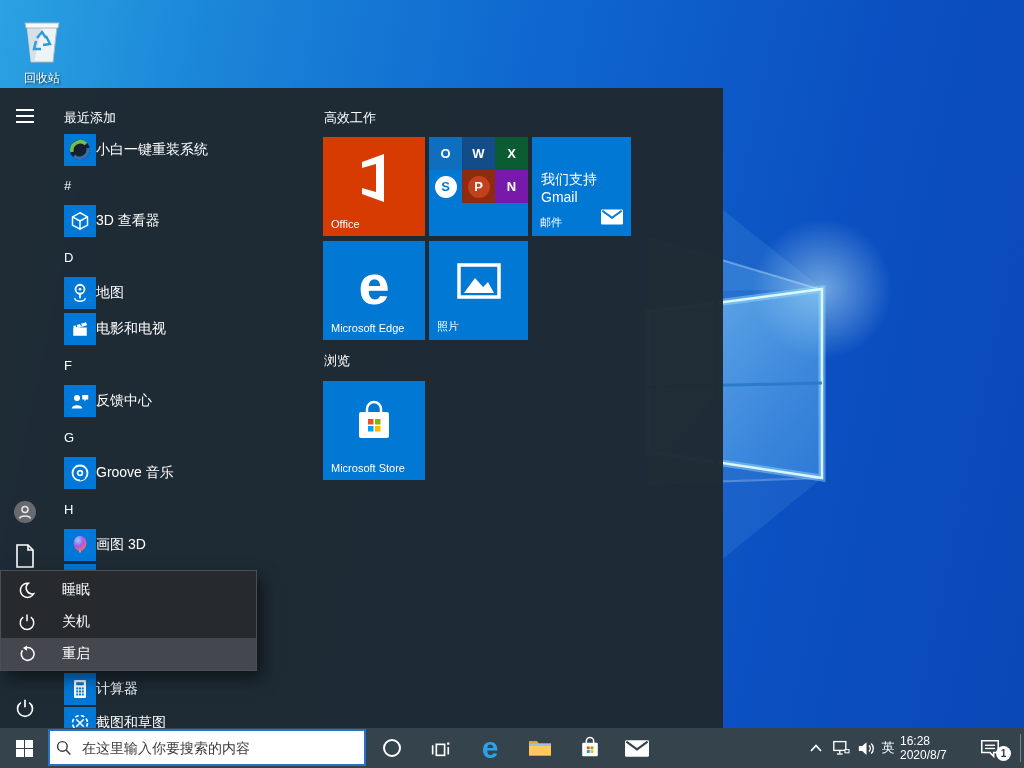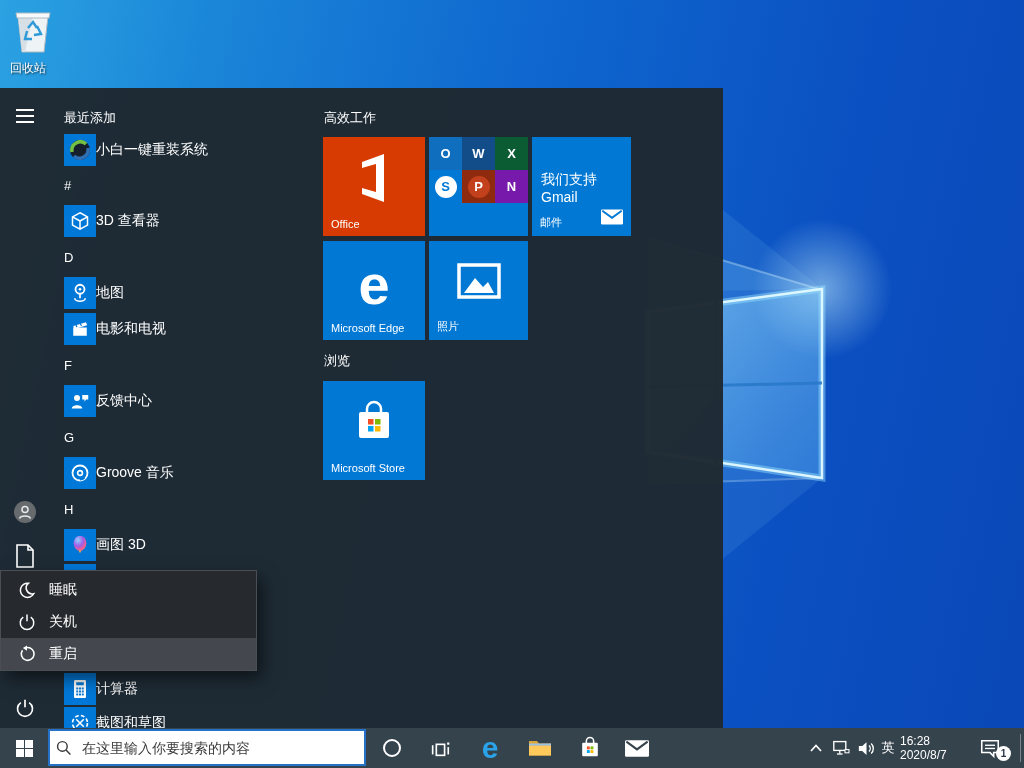--- a/index.html
+++ b/index.html
@@ -3,21 +3,21 @@
 <meta charset="utf-8">
 <style>
   html,body{margin:0;padding:0}
   body{width:1024px;height:768px;position:relative;overflow:hidden;
        font-family:"Liberation Sans",sans-serif;background:#0a47b6;cursor:default}
   
   .wall{position:absolute;inset:0;
         background:linear-gradient(102deg,#2ba2e2 0%,#1b86d8 18%,#0f68cf 45%,#0b50c2 75%,#0a47b6 100%)}
   .wallfx{position:absolute;left:0;top:0;pointer-events:none}
   
-  .recycle{position:absolute;left:10px;top:6px;width:64px;color:#fff;font-size:12px}
+  .recycle{position:absolute;left:10px;top:16px;width:64px;text-align:center;color:#fff;font-size:12px}
   .rb-label{text-shadow:1px 1px 2px rgba(0,0,0,.75);display:block;margin-top:1px}
   
   .menu{position:absolute;left:0;top:88px;width:723px;height:640px;
         background:rgba(31,41,49,.975);overflow:hidden;color:#fff;z-index:4}
   .rail-btn{position:absolute;left:12px;width:26px;height:26px;display:flex;align-items:center;justify-content:center}
   .hdr{position:absolute;font-size:13px;color:#fff}
   .ai{position:absolute;left:64px;display:flex;align-items:center;gap:0;height:32px;width:250px}
   .ai .ic{width:32px;height:32px;background:#0078d7;display:flex;align-items:center;justify-content:center;flex:none}
   .ai .lbl{font-size:14px;white-space:nowrap}
   .sec{position:absolute;left:64px;font-size:13px;height:18px;display:flex;align-items:center}
@@ -30,21 +30,21 @@
   .cell{display:flex;align-items:center;justify-content:center;font-size:13px;font-weight:bold;color:#fff}
   .scircle{width:22px;height:22px;border-radius:50%;background:#fff;color:#0078d4;display:flex;align-items:center;justify-content:center;font-size:13px;font-weight:bold}
   .pcircle{width:22px;height:22px;border-radius:50%;background:#c2401c;display:flex;align-items:center;justify-content:center;font-size:13px;font-weight:bold;color:#fff}
   .mail-live{position:absolute;left:9px;top:34px;font-size:14px}
   .mail-env{position:absolute;right:8px;bottom:7px}
   .edge-e{position:absolute;left:0;right:0;top:14px;text-align:center;font-size:56px;font-weight:bold;color:#fff;line-height:60px}
   .tile-icon-c{position:absolute;left:0;right:0;top:16px;display:flex;justify-content:center}
   
   .flyout{position:absolute;left:0;top:482px;width:257px;height:101px;background:#26292d;
           border:1px solid #4b4f54;box-shadow:6px 8px 16px rgba(0,0,0,.5);z-index:6;box-sizing:border-box;padding-top:3px}
-  .pm{height:32px;display:flex;align-items:center;gap:13px;padding-left:17px;font-size:14px}
+  .pm{height:32px;display:flex;align-items:center;gap:26px;padding-left:17px;font-size:14px}
   .pm.hl{background:#44484e}
   
   .tbar{position:absolute;left:0;top:728px;width:1024px;height:40px;background:#35434d;z-index:10;color:#fff}
   .tb{position:absolute;top:0;height:40px;display:flex;align-items:center;justify-content:center}
   .search{position:absolute;left:48px;top:1px;width:318px;height:37px;background:#fff;
           border:2px solid #2672c8;display:flex;align-items:center;box-sizing:border-box;padding:0 6px;gap:8px}
   .search input{border:0;outline:0;flex:1;font-size:14px;color:#7f1d1d;background:transparent;font-family:inherit}
   .search input::placeholder{color:#3b3b3b;opacity:1}
   .lang{font-size:13px}
   .clock{position:absolute;left:900px;top:0;width:60px;height:40px;display:flex;flex-direction:column;

